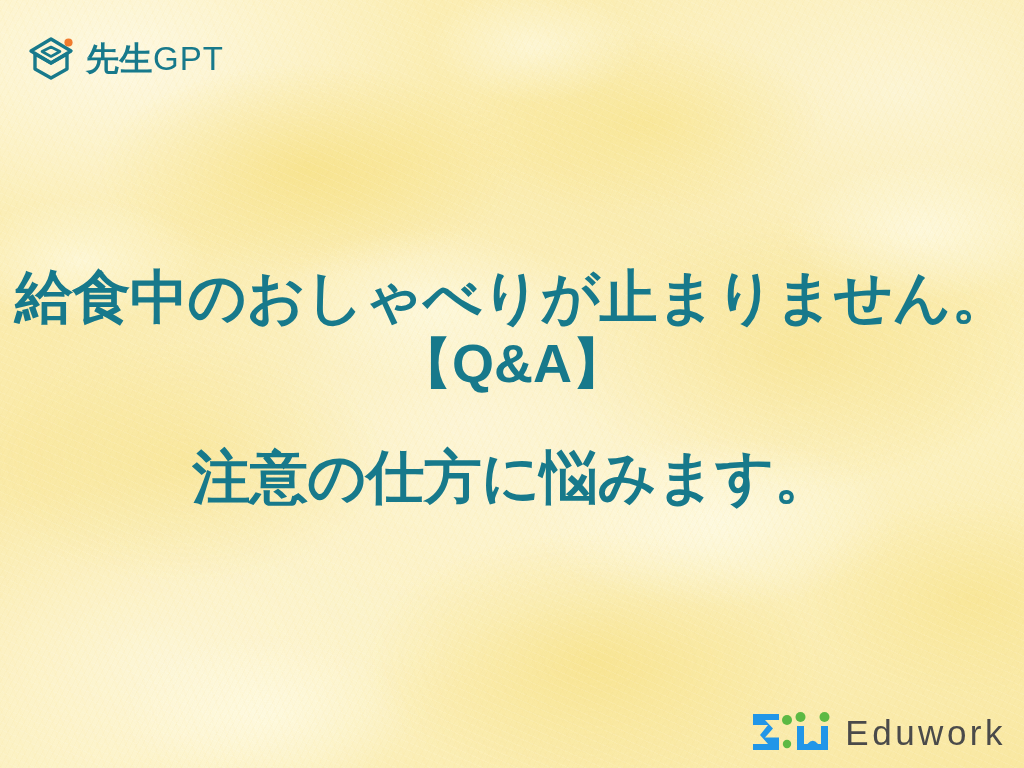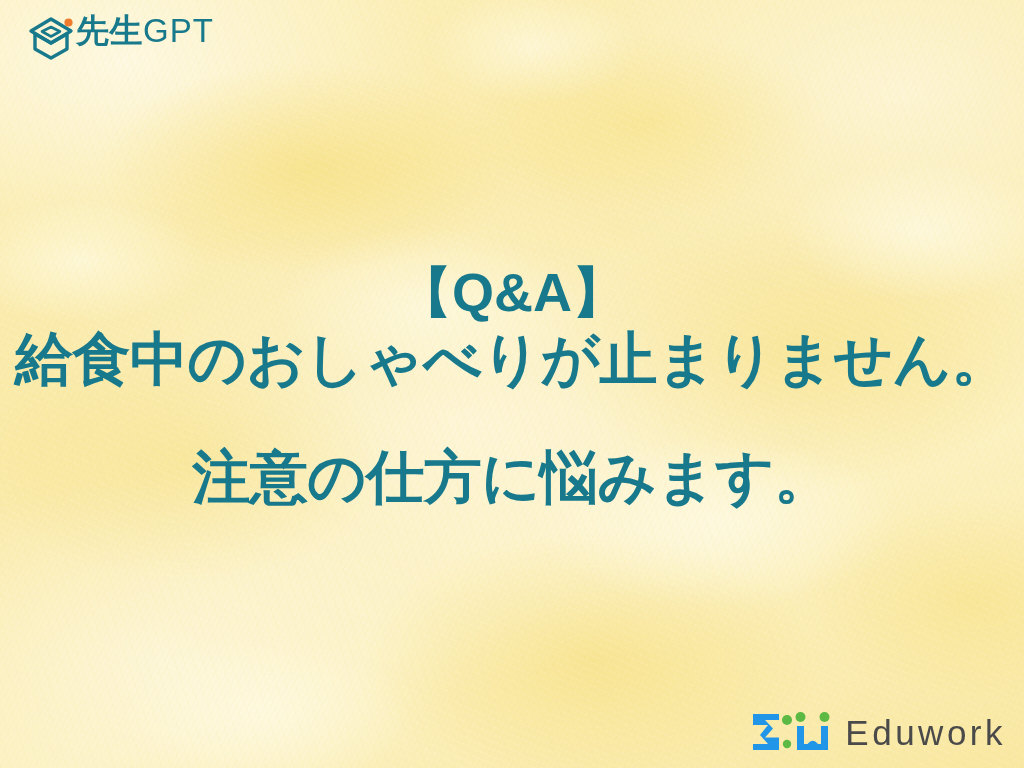--- a/index.html
+++ b/index.html
@@ -62,22 +62,24 @@
     background-image:
       repeating-linear-gradient(118deg, rgba(232,204,110,0.22) 0px, rgba(232,204,110,0.22) 1px, rgba(255,255,255,0) 1px, rgba(255,255,255,0) 5px),
       repeating-linear-gradient(24deg,  rgba(255,255,255,0.30) 0px, rgba(255,255,255,0.30) 1px, rgba(255,255,255,0) 1px, rgba(255,255,255,0) 7px),
       repeating-linear-gradient(72deg,  rgba(238,212,126,0.18) 0px, rgba(238,212,126,0.18) 2px, rgba(255,255,255,0) 2px, rgba(255,255,255,0) 9px);
   }
 
   
   .brand-logo {
     position: absolute;
     left: 26px;
-    top: 14px;
+    top: 34px;
     display: flex;
+    align-items: center;
+    gap: 10px;
   }
   .brand-mark {
     width: 50px;
     height: 48px;
     display: block;
   }
   .brand-text {
     font-size: 33px;
     line-height: 1;
     color: #17798b;
@@ -155,22 +157,22 @@
 
         <circle cx="42.5" cy="8.5" r="4.1" fill="#f07b2e"></circle>
       </svg>
     </span>
     <span class="brand-text">
       <span class="jp">先生</span><span class="en">GPT</span>
     </span>
   </div>
 
   <div class="headline">
+    <span class="line line-2">給食中のおしゃべりが止まりません。</span>
     <span class="line line-1">【Q&amp;A】</span>
-    <span class="line line-2">給食中のおしゃべりが止まりません。</span>
     <span class="line line-3">注意の仕方に悩みます。</span>
   </div>
 
   <div class="eduwork-logo">
     <span>
       <svg class="eduwork-mark" viewBox="0 0 86 48" xmlns="http://www.w3.org/2000/svg">
 
         <path d="M4 6 L30 6 L30 12 L16 12 L24 20.5 L16 29.5 L30 29.5 L30 42 L4 42 L4 36 L19 36 L11 27 L19 17 L4 17 Z" fill="#2196e8"></path>
 
         <circle cx="38" cy="12" r="5" fill="#5cb944"></circle>

